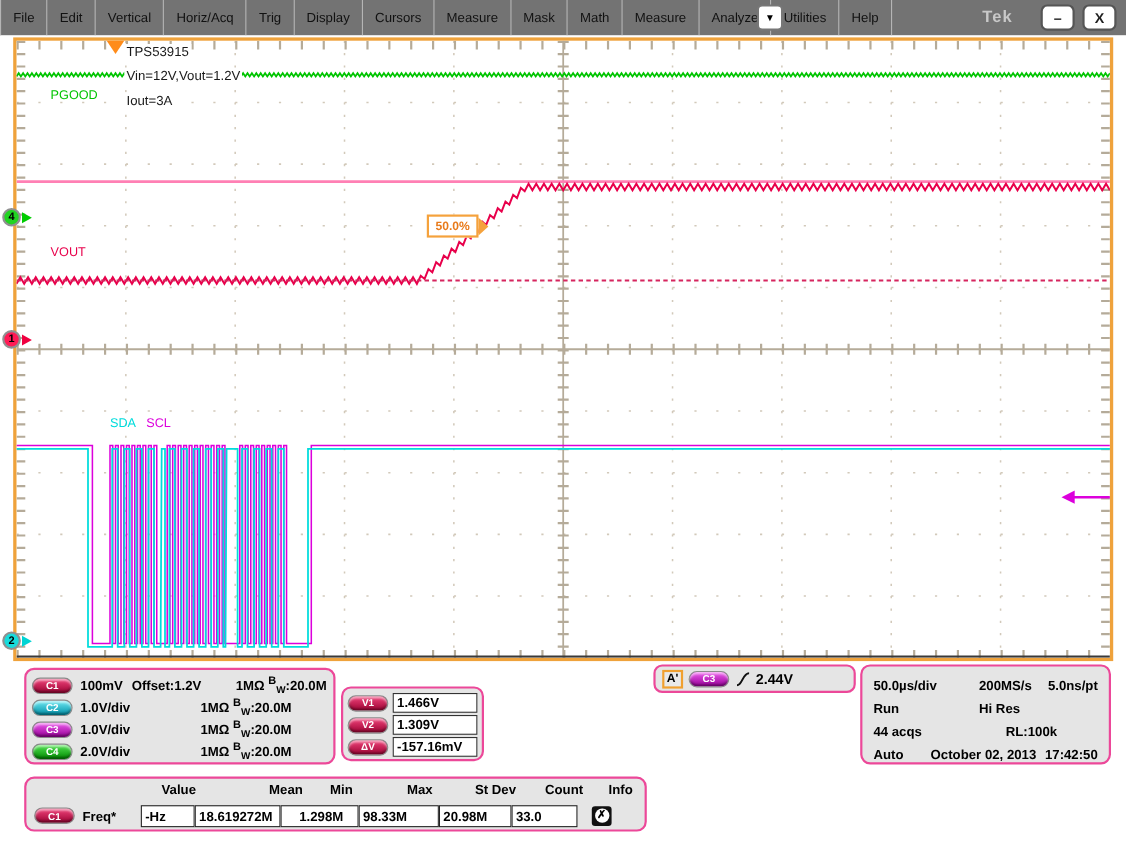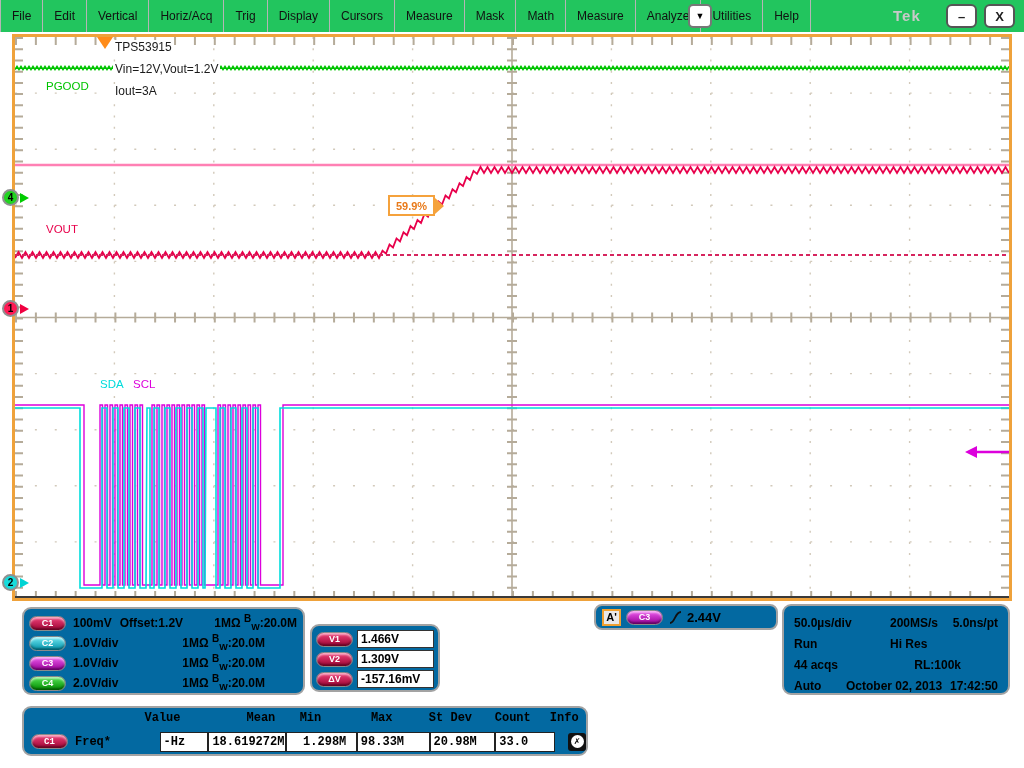--- a/index.html
+++ b/index.html
@@ -2,21 +2,21 @@
 <html><head>
 <meta charset="utf-8">
 <style>
   * { margin:0; padding:0; box-sizing:border-box; }
   html,body { width:1024px; height:768px; background:#ffffff; overflow:hidden;
               font-family:"Liberation Sans", sans-serif; }
   .app { position:relative; width:1024px; height:768px; background:#fff; }
 
   
   .menubar { position:absolute; left:0; top:0; width:1024px; height:32px;
-             background:#22c55e; display:flex; align-items:stretch; }
+             background:#737373; display:flex; align-items:stretch; }
   .menu-item { display:flex; align-items:center; padding:0 11px; font-size:12px;
                color:#111; border-right:1px solid #b5b5b5; cursor:default; }
   .menu-item:first-child { border-left:1px solid #b5b5b5; }
   .menu-drop { width:24px; height:24px; margin:4px 0 0 6px; border:2px solid #777;
                border-radius:5px; display:flex; align-items:center; justify-content:center;
                font-size:9px; color:#000; background:#fff; }
   .logo { position:absolute; left:893px; top:7px; font-size:15px; font-weight:bold;
           color:#c9c9c9; letter-spacing:1px; }
   .winbtn { position:absolute; top:4px; width:31px; height:24px; border:2px solid #555;
             border-radius:6px; background:#fff; display:flex; align-items:center;
@@ -43,22 +43,22 @@
   .chmark { position:absolute; left:2px; width:17px; height:17px; border-radius:50%;
             border:2px solid #909090; color:#000; font-size:10px; font-weight:bold;
             display:flex; align-items:center; justify-content:center; z-index:5; }
   .chmark:after { content:""; position:absolute; left:16px; top:2px; width:0; height:0;
             border-top:5px solid transparent; border-bottom:5px solid transparent; }
   #mark-c4 { top:189px; background:#21d421; } #mark-c4:after { border-left:9px solid #00cc00; }
   #mark-c1 { top:300px; background:#ff1a55; } #mark-c1:after { border-left:9px solid #f00040; }
   #mark-c2 { top:574px; background:#17dcdc; } #mark-c2:after { border-left:9px solid #00d4d4; }
 
   
-  .panel { position:absolute; border:2px solid #a3a3a3; border-radius:9px;
-           background:#0369a1; }
+  .panel { position:absolute; border:2px solid #ec4899; border-radius:9px;
+           background:#e5e5e5; }
   #ch-panel { left:22px; top:607px; width:283px; height:88px; padding:4px 6px 0 5px; }
   .ch-row { display:flex; align-items:center; height:20px; font-size:12px;
             font-weight:bold; color:#000; }
   .pill { width:37px; height:15px; border-radius:8px; border:1px solid #8a8a8a;
           color:#fff; font-size:9px; font-weight:bold; display:flex; align-items:center;
           justify-content:center; flex:0 0 auto;
           box-shadow:inset 0 2px 2px rgba(255,255,255,.55), inset 0 -2px 2px rgba(0,0,0,.35); }
   .ch-scale { margin-left:7px; }
   .ch-offset { margin-left:8px; }
   .ch-right { margin-left:auto; white-space:nowrap; }
@@ -77,21 +77,21 @@
              font-size:11px; font-weight:bold; color:#000; display:flex;
              align-items:center; justify-content:center; margin-right:5px; }
   .trig-level { font-size:13px; font-weight:bold; margin-left:4px; }
 
   #tb-panel { left:782px; top:604px; width:228px; height:91px; padding:6px 10px 0 10px;
               font-size:12px; font-weight:bold; color:#000; }
   .tb-row { display:flex; height:21px; align-items:center; position:relative; }
   .tb-mid { position:absolute; left:96px; } .tb-mid2 { position:absolute; left:52px; }
   .tb-right { margin-left:auto; }
 
-  #meas-panel { left:22px; top:706px; width:566px; height:50px; padding:3px 0 0 0;font-family:Liberation Mono, monospace; }
+  #meas-panel { left:22px; top:706px; width:566px; height:50px; padding:3px 0 0 0; }
   .meas-head { display:flex; height:18px; font-size:12px; font-weight:bold; }
   .meas-head .hc { text-align:center; }
   .meas-row { display:flex; height:21px; align-items:center; margin-top:2px; }
   .meas-label { width:104px; display:flex; align-items:center; padding-left:7px;
                 font-size:12px; font-weight:bold; }
   .meas-cell { border:1px solid #222; height:20px; font-size:12px; font-weight:bold;
                padding:2px 2px 0 3px; background:#fff; white-space:nowrap; overflow:hidden; }
   .info-icon { width:18px; height:18px; background:#111; border-radius:3px;
                margin-left:13px; display:flex; align-items:center; justify-content:center; }
   .info-icon .c { width:13px; height:13px; border-radius:50%; background:#fff;
@@ -160,21 +160,21 @@
         <line x1="994" y1="415" x2="960" y2="415" stroke="#dc00dc" stroke-width="2.4"></line>
         <polygon points="950,415 962,409 962,421" fill="#dc00dc"></polygon>
         <text x="31" y="53" fill="#00c400" font-size="11.5" font-family="Liberation Sans, sans-serif">PGOOD</text>
         <text x="31" y="196" fill="#e8004b" font-size="11.5" font-family="Liberation Sans, sans-serif">VOUT</text>
         <text x="85" y="351" fill="#00dcdc" font-size="11.5" font-family="Liberation Sans, sans-serif">SDA</text>
         <text x="118" y="351" fill="#dc00dc" font-size="11.5" font-family="Liberation Sans, sans-serif">SCL</text>
       </svg>
     <div class="anno" style="top:3px;">TPS53915</div>
     <div class="anno" style="top:25px;">Vin=12V,Vout=1.2V</div>
     <div class="anno" style="top:47px;">Iout=3A</div>
-    <div class="tag50">59.9%</div>
+    <div class="tag50">50.0%</div>
     <div class="trig-top"></div>
   </div>
 
   <div class="chmark" id="mark-c4">4</div>
   <div class="chmark" id="mark-c1">1</div>
   <div class="chmark" id="mark-c2">2</div>
 
   <div class="panel" id="ch-panel">
       <div class="ch-row">
         <span class="pill" style="background:linear-gradient(#f0437a,#9c0434);">C1</span>
@@ -253,21 +253,21 @@
         <div class="hc" style="width:73px;">Max</div>
         <div class="hc" style="width:66px;">St Dev</div>
         <div class="hc" style="width:60px;">Count</div>
         <div class="hc" style="width:44px;">Info</div>
       </div>
       <div class="meas-row">
         <div class="meas-label">
           <span class="pill" style="background:linear-gradient(#f0437a,#9c0434);">C1</span>
           <span style="margin-left:7px;">Freq*</span>
         </div>
-        <div class="meas-cell" style="width:49px;margin-left:32px;">-Hz</div>
+        <div class="meas-cell" style="width:49px;">-Hz</div>
         <div class="meas-cell" style="width:78px;">18.619272M</div>
         <div class="meas-cell" style="width:71px;padding-left:16px;">1.298M</div>
         <div class="meas-cell" style="width:73px;">98.33M</div>
         <div class="meas-cell" style="width:66px;">20.98M</div>
         <div class="meas-cell" style="width:60px;">33.0</div>
         <div class="info-icon">
           <div class="c">✗</div>
         </div>
       </div>
     </div>

